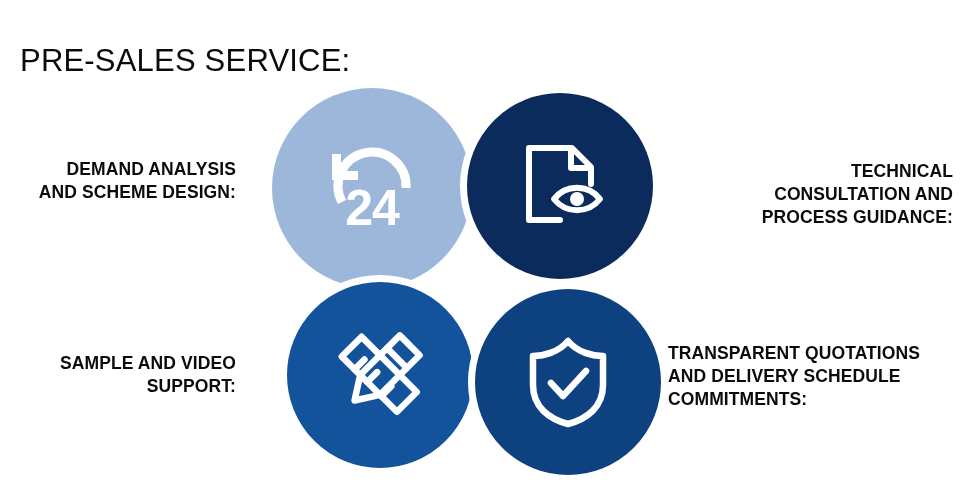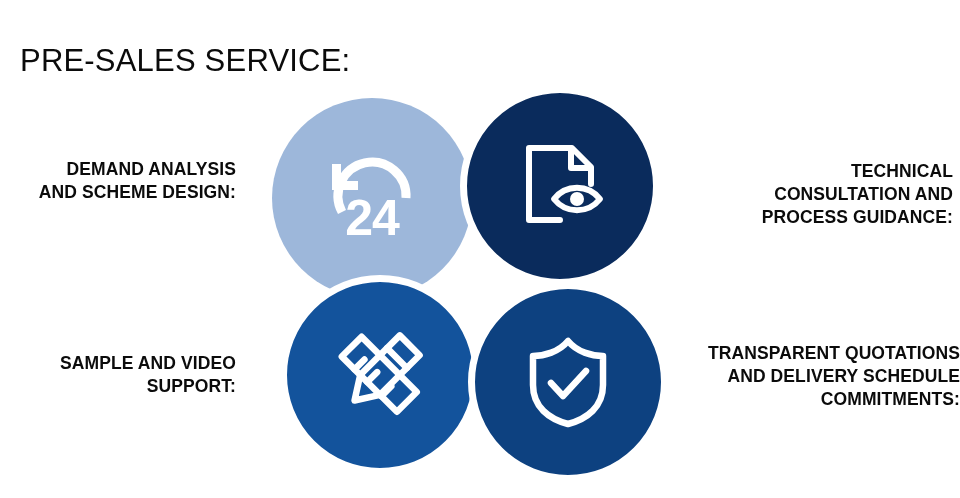--- a/index.html
+++ b/index.html
@@ -46,21 +46,21 @@
     box-sizing: border-box;
     display: flex;
     align-items: center;
     justify-content: center;
   }
   
   .bubble.ringed {
     border: 7px solid #ffffff;
   }
 
-  .bubble-tl { left: 0px;   top: 12px;   z-index: 1; }
+  .bubble-tl { left: 0px;   top: 2px;   z-index: 1; }
   .bubble-tr { left: 188px; top: 0px;   z-index: 2; }
   .bubble-bl { left: 8px;   top: 189px; z-index: 3; }
   .bubble-br { left: 196px; top: 196px; z-index: 4; }
 
   .bubble svg { display: block; }
 
   
   .label {
     position: absolute;
     font-size: 17.5px;
@@ -84,21 +84,21 @@
   }
   .label-tr {
     left: 727px;
     top: 160px;
     text-align: right;
     width: 226px;
   }
   .label-br {
     left: 668px;
     top: 342px;
-    text-align: right;
+    text-align: left;
     width: 292px;
   }
 </style>
 </head>
 <body>
 
 <div class="page-title">PRE-SALES SERVICE:</div>
 
 <div class="cluster">
 

